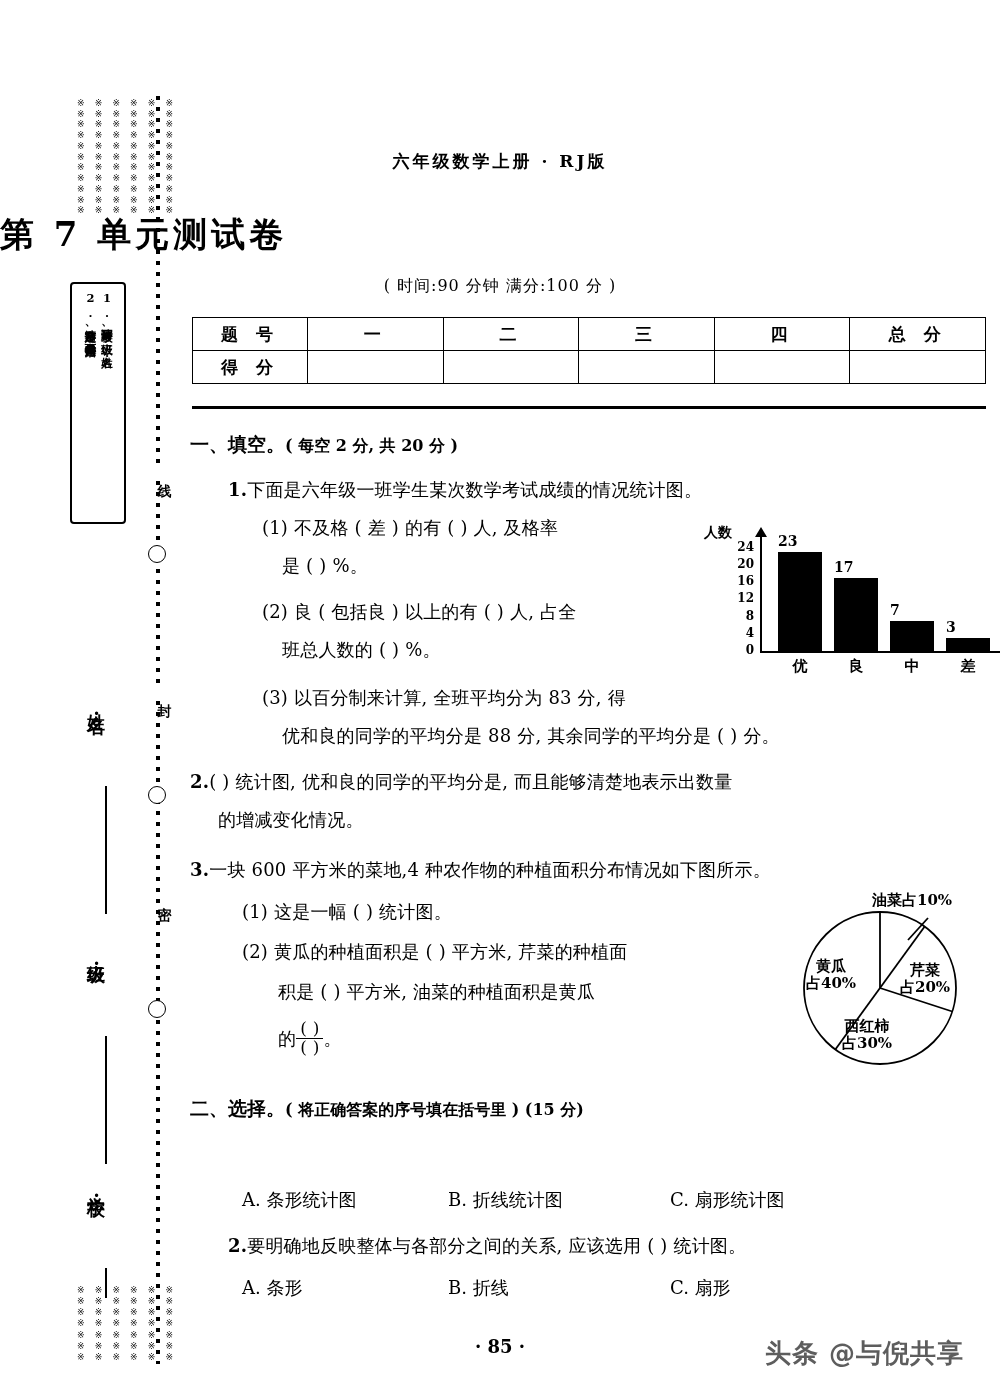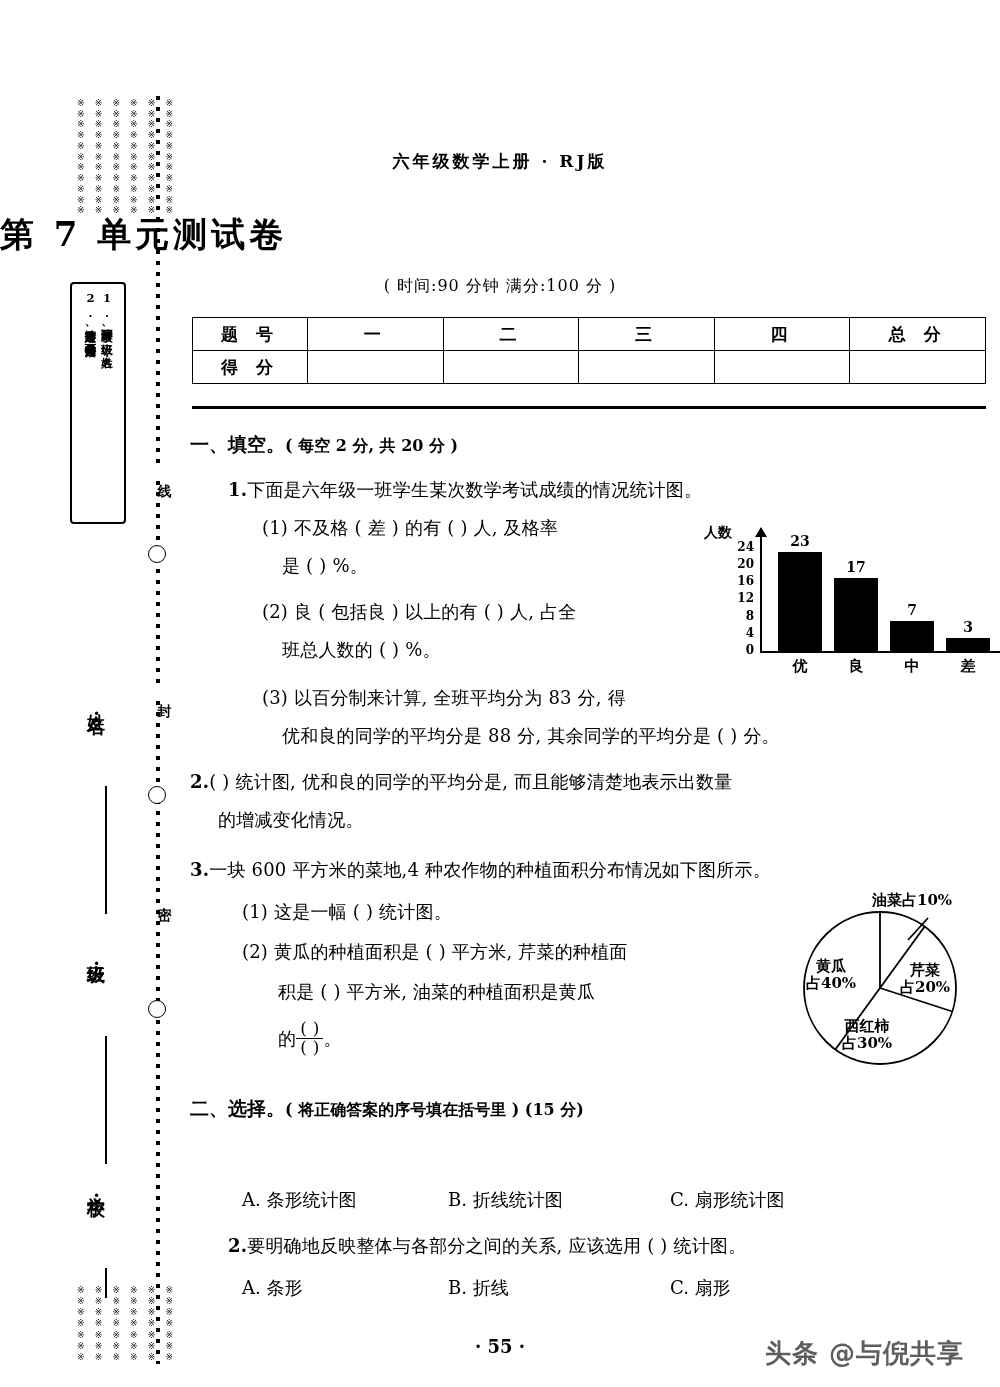--- a/index.html
+++ b/index.html
@@ -131,21 +131,21 @@
   .frac .den{display:block;font-size:17px;padding:0 4px;border-top:1.6px solid #000;}
 
   
   .barchart{position:absolute;left:704px;top:524px;width:286px;height:166px;}
   .bc-ylabel{position:absolute;left:0;top:0;font-size:14px;font-weight:700;}
   .bc-tick{position:absolute;font-size:12px;font-weight:700;text-align:right;width:22px;font-family:"DejaVu Serif",serif;}
   .bc-axis-y{position:absolute;left:56px;top:12px;width:2px;height:116px;background:#000;}
   .bc-axis-x{position:absolute;left:56px;top:127px;height:2px;background:#000;}
   .bc-arrow-up{position:absolute;left:51px;top:3px;width:0;height:0;border-left:6px solid transparent;border-right:6px solid transparent;border-bottom:10px solid #000;}
   .bar{position:absolute;background:#000;bottom:0;}
-  .bar-val{position:absolute;font-size:14px;font-weight:700;text-align:center;font-family:"DejaVu Serif",serif;}
+  .bar-val{position:absolute;font-size:14px;font-weight:700;font-family:"DejaVu Serif",serif;}
   .bar-cat{position:absolute;font-size:15px;font-weight:700;text-align:center;}
 
   
   .piewrap{position:absolute;left:790px;top:900px;width:205px;height:175px;}
   .pielabel{position:absolute;font-size:15px;font-weight:700;white-space:nowrap;text-align:center;line-height:1.12;}
 
   
   .pagenum{
     position:absolute;left:0;right:0;top:1336px;text-align:center;
     font-size:18px;font-weight:700;font-family:"DejaVu Serif",serif;
@@ -412,16 +412,16 @@
     <div class="pielabel" id="pl-xihongshi" style="left:52px;top:118px;">
         <div>西红柿</div>
         <div>占30%</div>
       </div>
     <div class="pielabel" id="pl-huanggua" style="left:16px;top:58px;">
         <div>黄瓜</div>
         <div>占40%</div>
       </div>
   </div>
 
-  <div class="pagenum">· 55 ·</div>
+  <div class="pagenum">· 85 ·</div>
   <div class="watermark">头条 @与倪共享</div>
 
 </div>
 
 </body></html>

